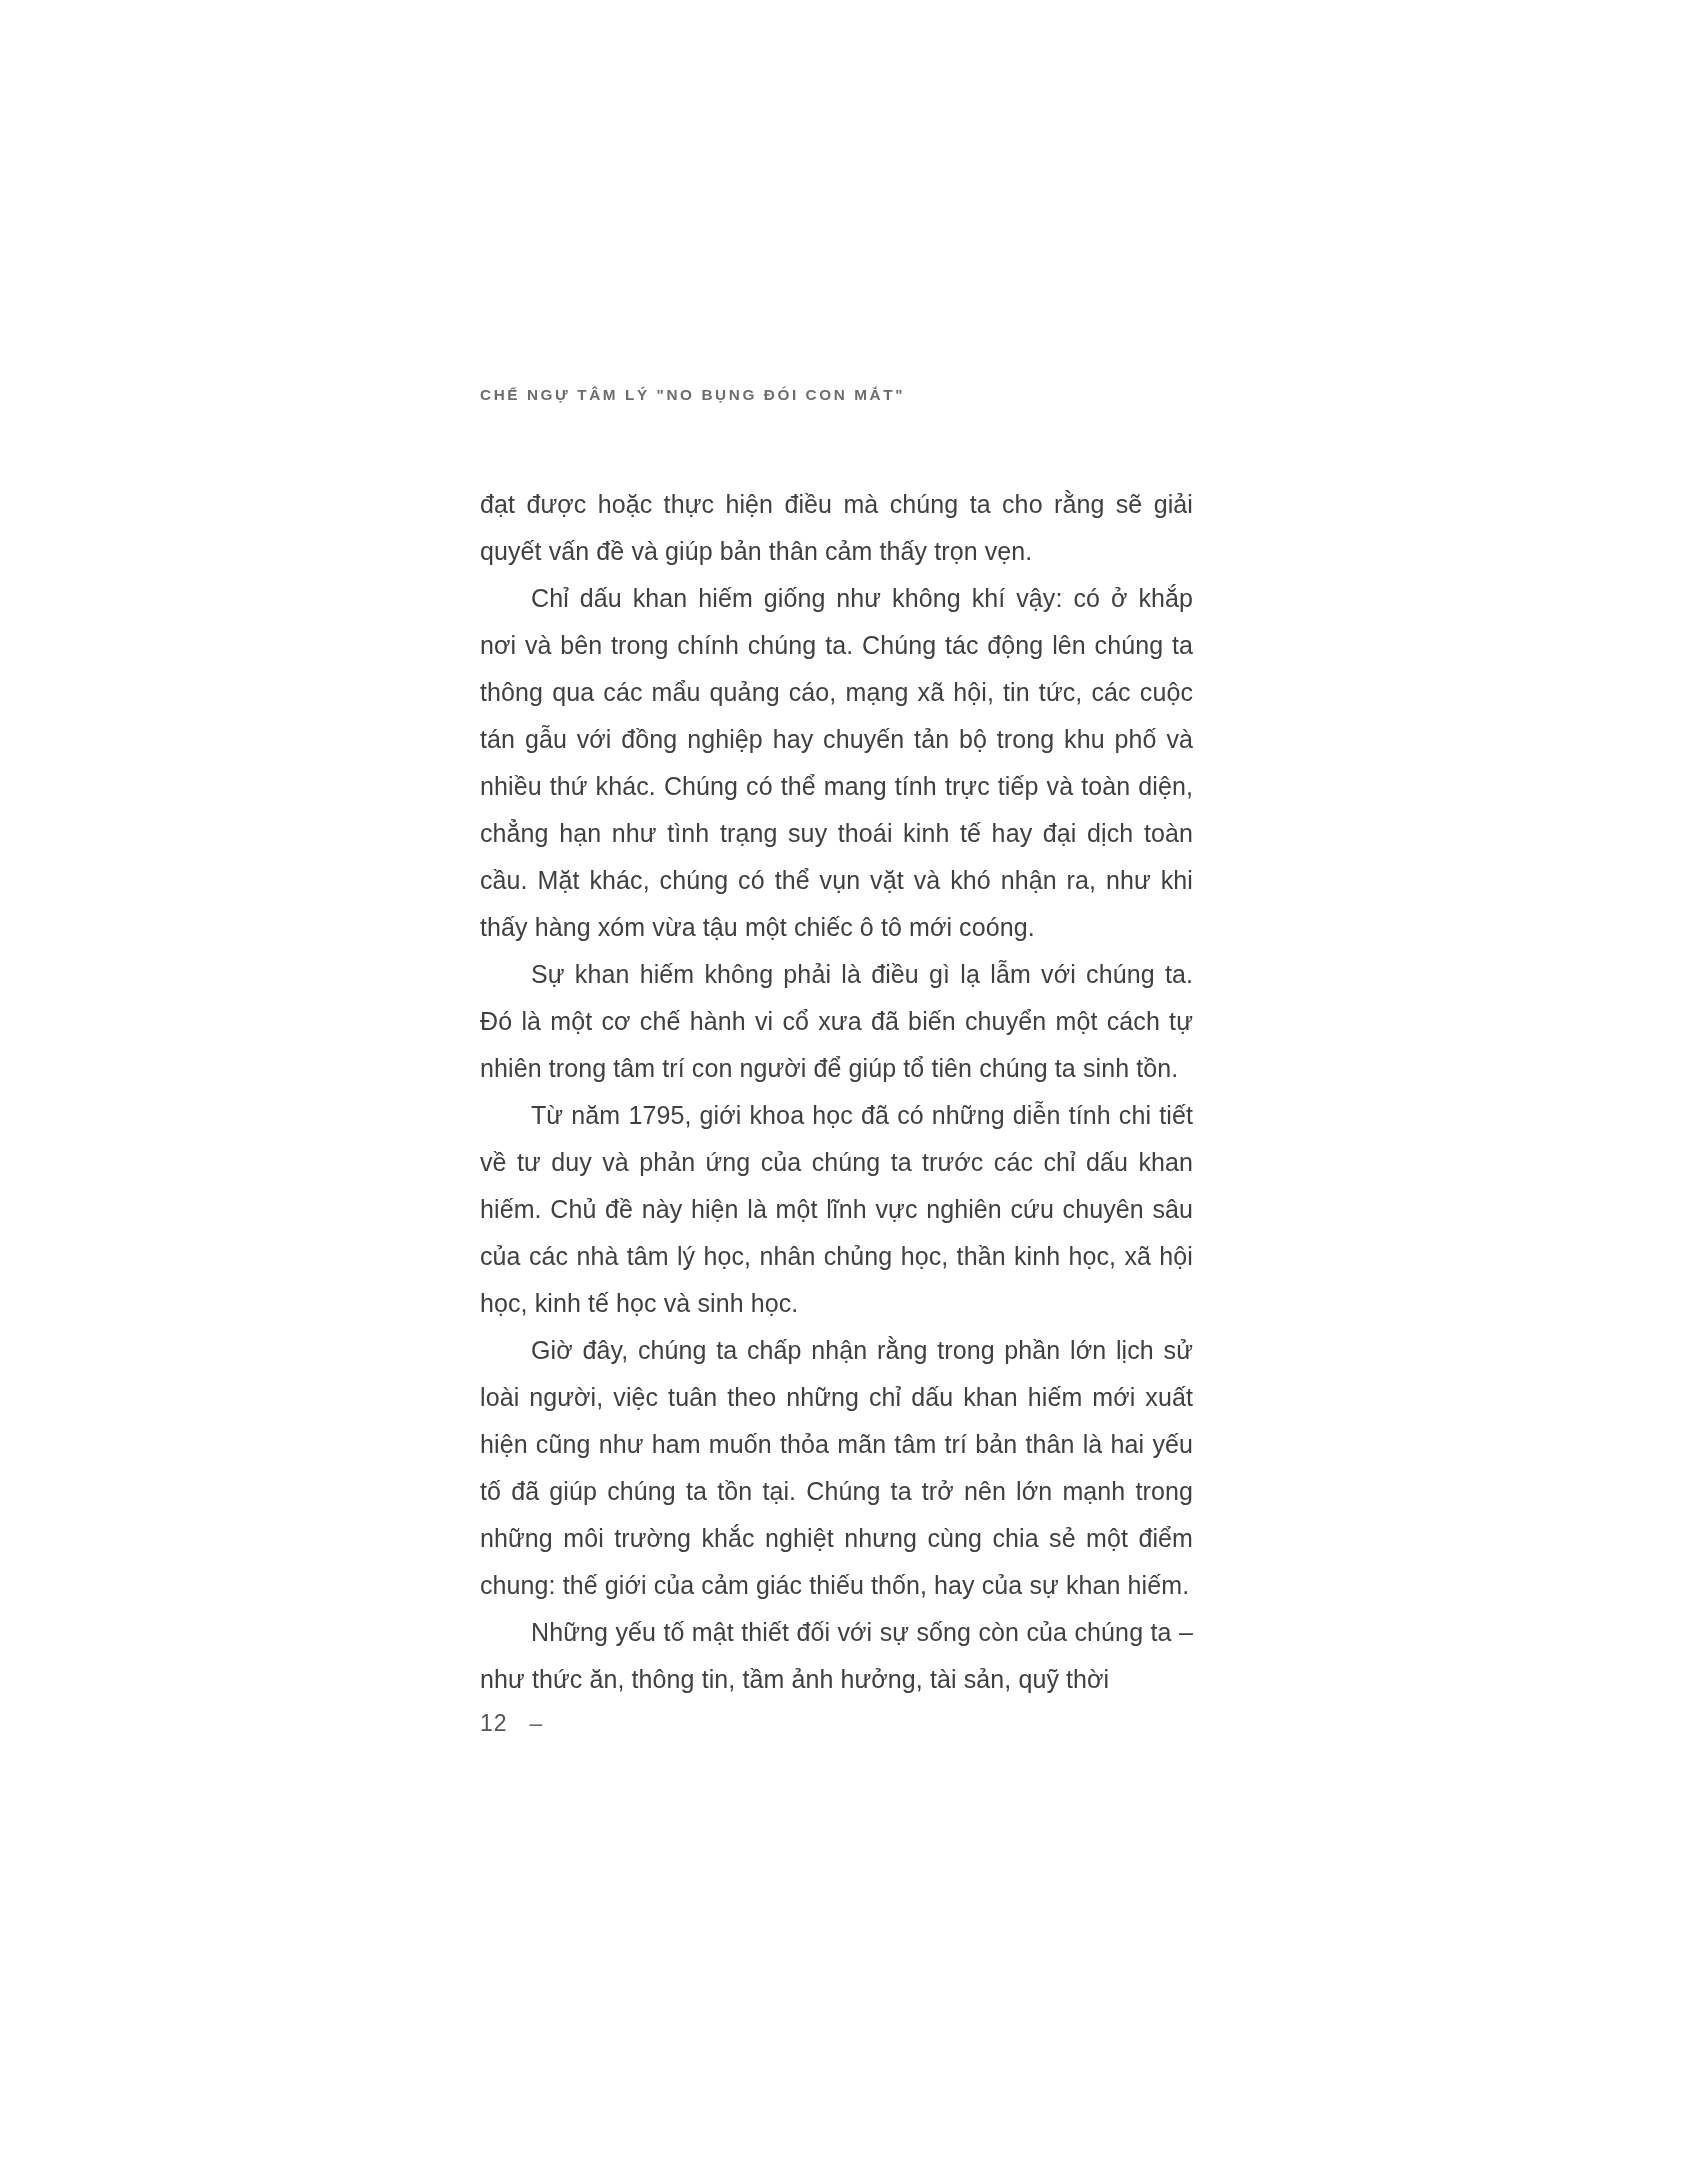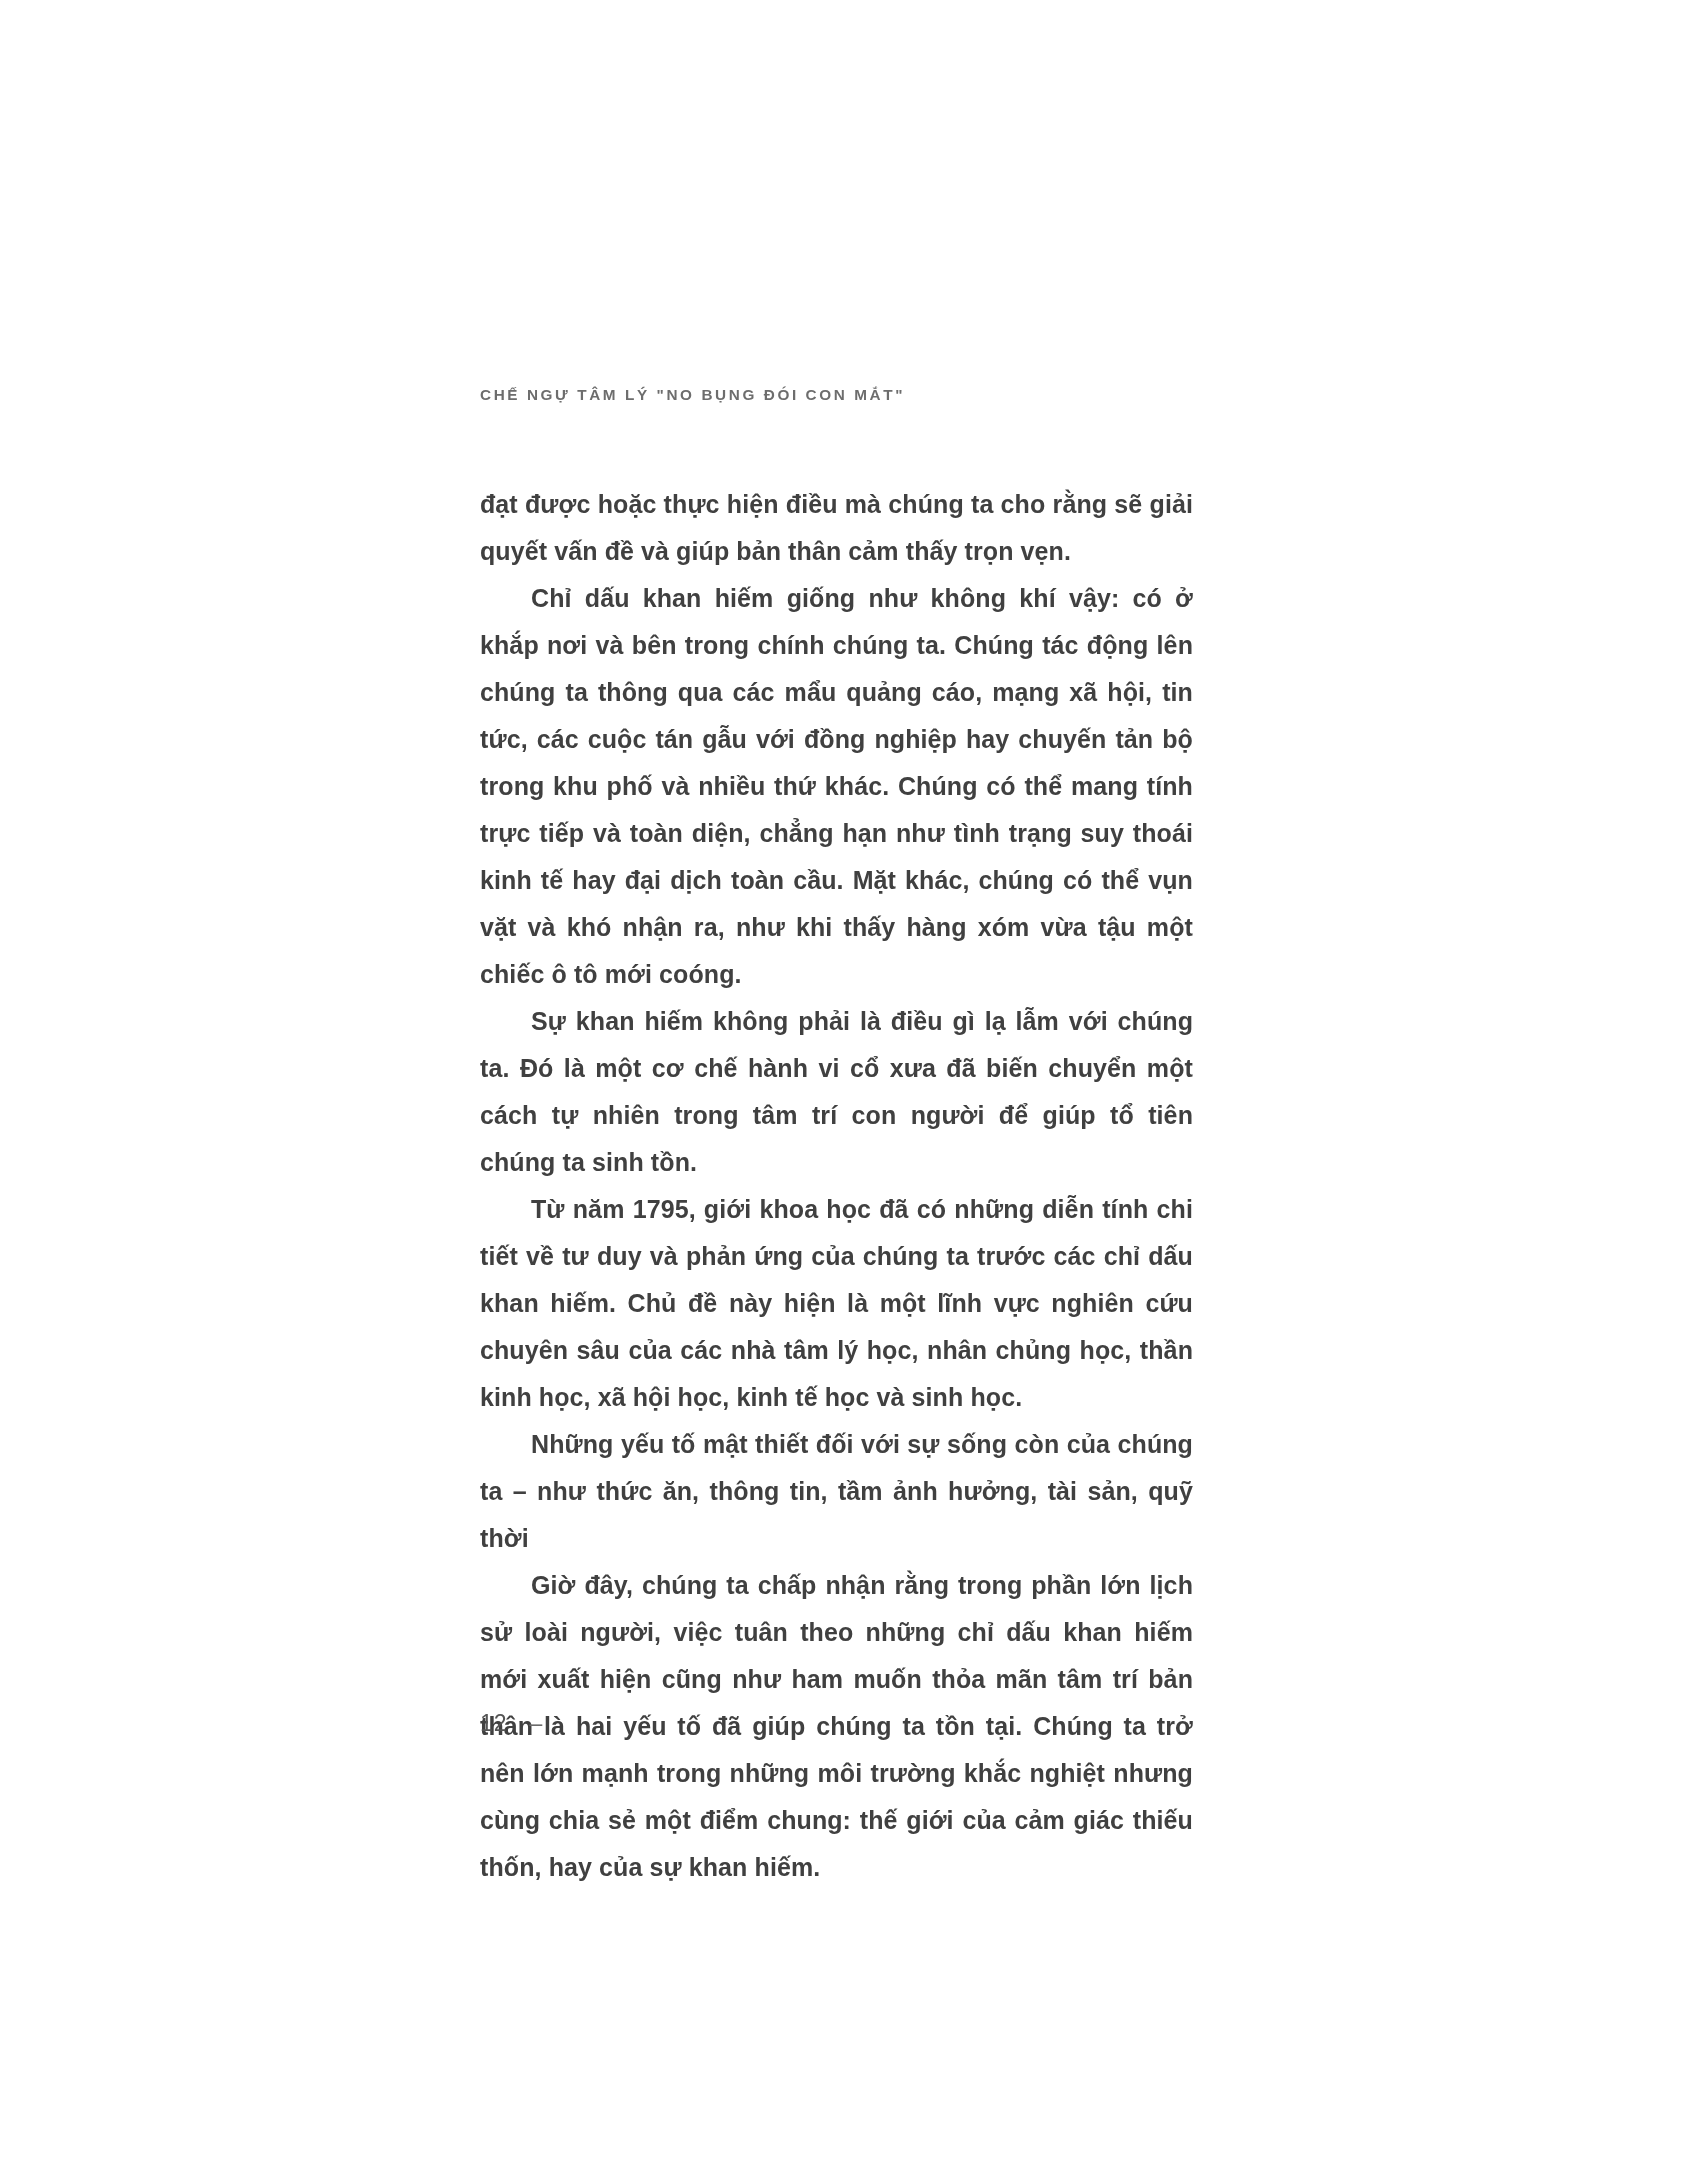--- a/index.html
+++ b/index.html
@@ -42,21 +42,21 @@
   }
 
   .body-text p {
     margin: 0;
     font-size: 25px;
     line-height: 47px;
     color: #404040;
     text-align: justify;
     text-justify: inter-word;
     letter-spacing: 0.1px;
-    font-weight: 700;
+    font-weight: 400;
   }
 
   .body-text p.indent {
     text-indent: 51px;
   }
 
   .body-text p + p {
     margin-top: 0px;
   }
 
@@ -81,22 +81,22 @@
 
   <div class="content">
 
     <div class="running-head">CHẾ NGỰ TÂM LÝ "NO BỤNG ĐÓI CON MẮT"</div>
 
     <div class="body-text">
       <p>đạt được hoặc thực hiện điều mà chúng ta cho rằng sẽ giải quyết vấn đề và giúp bản thân cảm thấy trọn vẹn.</p>
       <p class="indent">Chỉ dấu khan hiếm giống như không khí vậy: có ở khắp nơi và bên trong chính chúng ta. Chúng tác động lên chúng ta thông qua các mẩu quảng cáo, mạng xã hội, tin tức, các cuộc tán gẫu với đồng nghiệp hay chuyến tản bộ trong khu phố và nhiều thứ khác. Chúng có thể mang tính trực tiếp và toàn diện, chẳng hạn như tình trạng suy thoái kinh tế hay đại dịch toàn cầu. Mặt khác, chúng có thể vụn vặt và khó nhận ra, như khi thấy hàng xóm vừa tậu một chiếc ô tô mới coóng.</p>
       <p class="indent">Sự khan hiếm không phải là điều gì lạ lẫm với chúng ta. Đó là một cơ chế hành vi cổ xưa đã biến chuyển một cách tự nhiên trong tâm trí con người để giúp tổ tiên chúng ta sinh tồn.</p>
       <p class="indent">Từ năm 1795, giới khoa học đã có những diễn tính chi tiết về tư duy và phản ứng của chúng ta trước các chỉ dấu khan hiếm. Chủ đề này hiện là một lĩnh vực nghiên cứu chuyên sâu của các nhà tâm lý học, nhân chủng học, thần kinh học, xã hội học, kinh tế học và sinh học.</p>
+      <p class="indent">Giờ đây, chúng ta chấp nhận rằng trong phần lớn lịch sử loài người, việc tuân theo những chỉ dấu khan hiếm mới xuất hiện cũng như ham muốn thỏa mãn tâm trí bản thân là hai yếu tố đã giúp chúng ta tồn tại. Chúng ta trở nên lớn mạnh trong những môi trường khắc nghiệt nhưng cùng chia sẻ một điểm chung: thế giới của cảm giác thiếu thốn, hay của sự khan hiếm.</p>
       <p class="indent">Những yếu tố mật thiết đối với sự sống còn của chúng ta – như thức ăn, thông tin, tầm ảnh hưởng, tài sản, quỹ thời</p>
-      <p class="indent">Giờ đây, chúng ta chấp nhận rằng trong phần lớn lịch sử loài người, việc tuân theo những chỉ dấu khan hiếm mới xuất hiện cũng như ham muốn thỏa mãn tâm trí bản thân là hai yếu tố đã giúp chúng ta tồn tại. Chúng ta trở nên lớn mạnh trong những môi trường khắc nghiệt nhưng cùng chia sẻ một điểm chung: thế giới của cảm giác thiếu thốn, hay của sự khan hiếm.</p>
     </div>
 
   </div>
 
   <div class="folio">
     <span>12</span><span class="dash">–</span>
   </div>
 
 </div>
 

